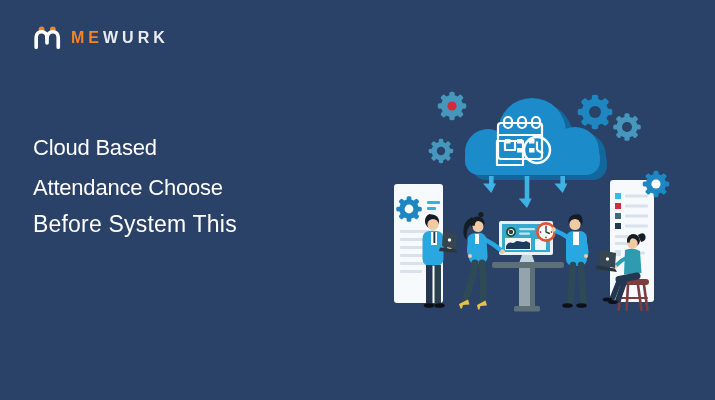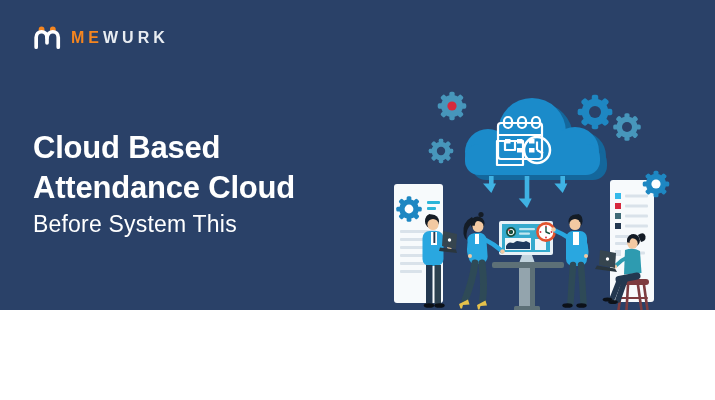--- a/index.html
+++ b/index.html
@@ -1,31 +1,31 @@
 <!DOCTYPE html>
 <html style="--c-background: #2a4168; --c-headline: #ffffff; --c-logo_orange: #f5851f; --c-logo_light: #e9edf2; --c-cloud: #1b8bca; --c-cloud_shadow: #14679c; --c-arrow: #3fb2e3; --c-gear_steel: #4796bb; --c-gear_bright: #1e87c2; --c-accent_red: #d5293d; --c-panel_white: #f7fafc; --c-panel_line: #d9e2ea; --c-panel_teal: #2bb5d8; --c-panel_cyan: #35b9e9; --c-jacket_blue: #29a7e0; --c-slate_dark: #2e4a57; --c-navy_dark: #233850; --c-skin: #f3c9a2; --c-hair_black: #141c26; --c-screen_teal: #35aacd; --c-monitor_frame: #e8f1f7; --c-table_grey: #5d7077; --c-table_light: #93a4ad; --c-stool_maroon: #7d3c40; --c-laptop_dark: #36454f; --c-heel_yellow: #e5c14b; --c-clock_orange: #e2542e; --c-wave_navy: #1e3a5f; --c-chart_green: #174f3f;"><head>
 <meta charset="utf-8">
 <style>
   html,body{margin:0;padding:0;}
   .stage{
-    position:relative; width:715px; height:310px; overflow:hidden;
+    position:relative; width:715px; height:400px; overflow:hidden;
     background:var(--c-background);
     font-family:"Liberation Sans", sans-serif;
   }
   
   .logo{position:absolute; left:32px; top:25px; display:flex; align-items:center; gap:9px;}
   .logo-icon{width:30px; height:26px; display:block;}
   .logo-stroke{fill:none; stroke:#ffffff; stroke-width:4.4; stroke-linecap:round;}
   .logo-word{font-size:16px; font-weight:700; letter-spacing:4px; line-height:26px;}
   .lw-me{color:var(--c-logo_orange);}
   .lw-wurk{color:var(--c-logo_light);}
   
   .headline{position:absolute; left:33px; top:128px; color:var(--c-headline);}
   .h-thin{font-size:21px; font-weight:400; line-height:29px; letter-spacing:0.2px;}
-  .h-bold{font-size:31px; font-weight:700; line-height:40px; letter-spacing:-0.2px;}
+  .h-bold{font-size:22px; font-weight:400; line-height:40px; letter-spacing:-0.2px;}
   .h-sub{font-size:23px; font-weight:400; line-height:33px; letter-spacing:0.2px;}
   
   .illu{position:absolute; left:385px; top:80px; width:330px; height:235px;}
   .f-bg{fill:var(--c-background);}
   .f-cloud{fill:var(--c-cloud);}
   .f-cloudsh{fill:var(--c-cloud_shadow);}
   .f-arrow{fill:var(--c-arrow);}
   .f-steel{fill:var(--c-gear_steel);}
   .f-bright{fill:var(--c-gear_bright);}
   .f-red{fill:var(--c-accent_red);}
@@ -62,21 +62,21 @@
       <circle cx="11.5" cy="4.6" r="3.4" style="fill:var(--c-logo_orange)"></circle>
       <circle cx="25" cy="4.6" r="3.4" style="fill:var(--c-logo_orange)"></circle>
       <path class="logo-stroke" d="M5 26 V14.5 C5 10 7.8 7.5 11.5 7.5 C15.2 7.5 18 10 18 14.5 V21"></path>
       <path class="logo-stroke" d="M18 14.5 C18.6 10.4 21.5 7.5 25 7.5 C28.7 7.5 31.5 10 31.5 14.5 V26"></path>
     </svg>
     <div class="logo-word"><span class="lw-me">ME</span><span class="lw-wurk">WURK</span></div>
   </div>
 
   <div class="headline">
     <div class="h-bold">Cloud Based</div>
-    <div class="h-bold">Attendance Cloud</div>
+    <div class="h-bold">Attendance Choose</div>
     <div class="h-sub">Before System This</div>
   </div>
 
   <svg class="illu" viewBox="0 0 330 235" aria-hidden="true">
     <defs>
       <g id="gear">
         <rect x="-1.9" y="-10.2" width="3.8" height="20.4" rx="1.2"></rect>
         <rect x="-1.9" y="-10.2" width="3.8" height="20.4" rx="1.2" transform="rotate(45)"></rect>
         <rect x="-1.9" y="-10.2" width="3.8" height="20.4" rx="1.2" transform="rotate(90)"></rect>
         <rect x="-1.9" y="-10.2" width="3.8" height="20.4" rx="1.2" transform="rotate(135)"></rect>

